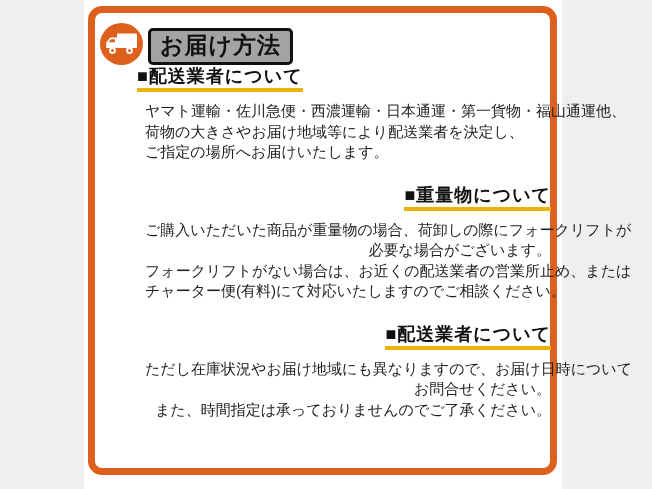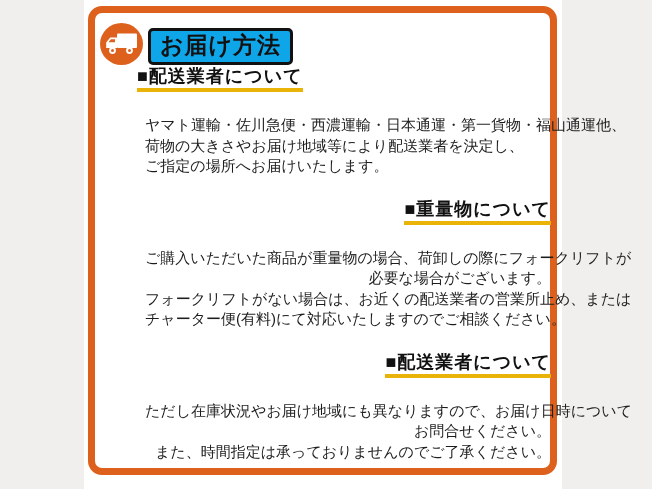--- a/index.html
+++ b/index.html
@@ -48,21 +48,21 @@
     align-items: center;
     justify-content: center;
   }
   .badge svg { display: block; }
   
   .title-box {
     position: absolute;
     left: 64px;
     top: 28px;
     z-index: 3;
-    background: #0ea5e9;
+    background: #a3a3a3;
     border: 3px solid #111111;
     border-radius: 5px;
     padding: 1px 9px 3px 9px;
     line-height: 27px;
     font-size: 23px;
     font-weight: bold;
     letter-spacing: 1px;
     color: #111111;
     white-space: nowrap;
   }
@@ -82,21 +82,21 @@
     font-size: 18px;
     font-weight: bold;
     line-height: 21px;
     color: #111111;
     letter-spacing: 1px;
     border-bottom: 4px solid #eab308;
     padding-bottom: 1px;
     white-space: nowrap;
   }
   .sec-body {
-    margin-top: 23px;
+    margin-top: 9px;
     padding-left: 8px;
   }
   .body-line {
     font-size: 15px;
     line-height: 20.5px;
     color: #1d1d1d;
     white-space: nowrap;
   }
 </style>
 </head>

